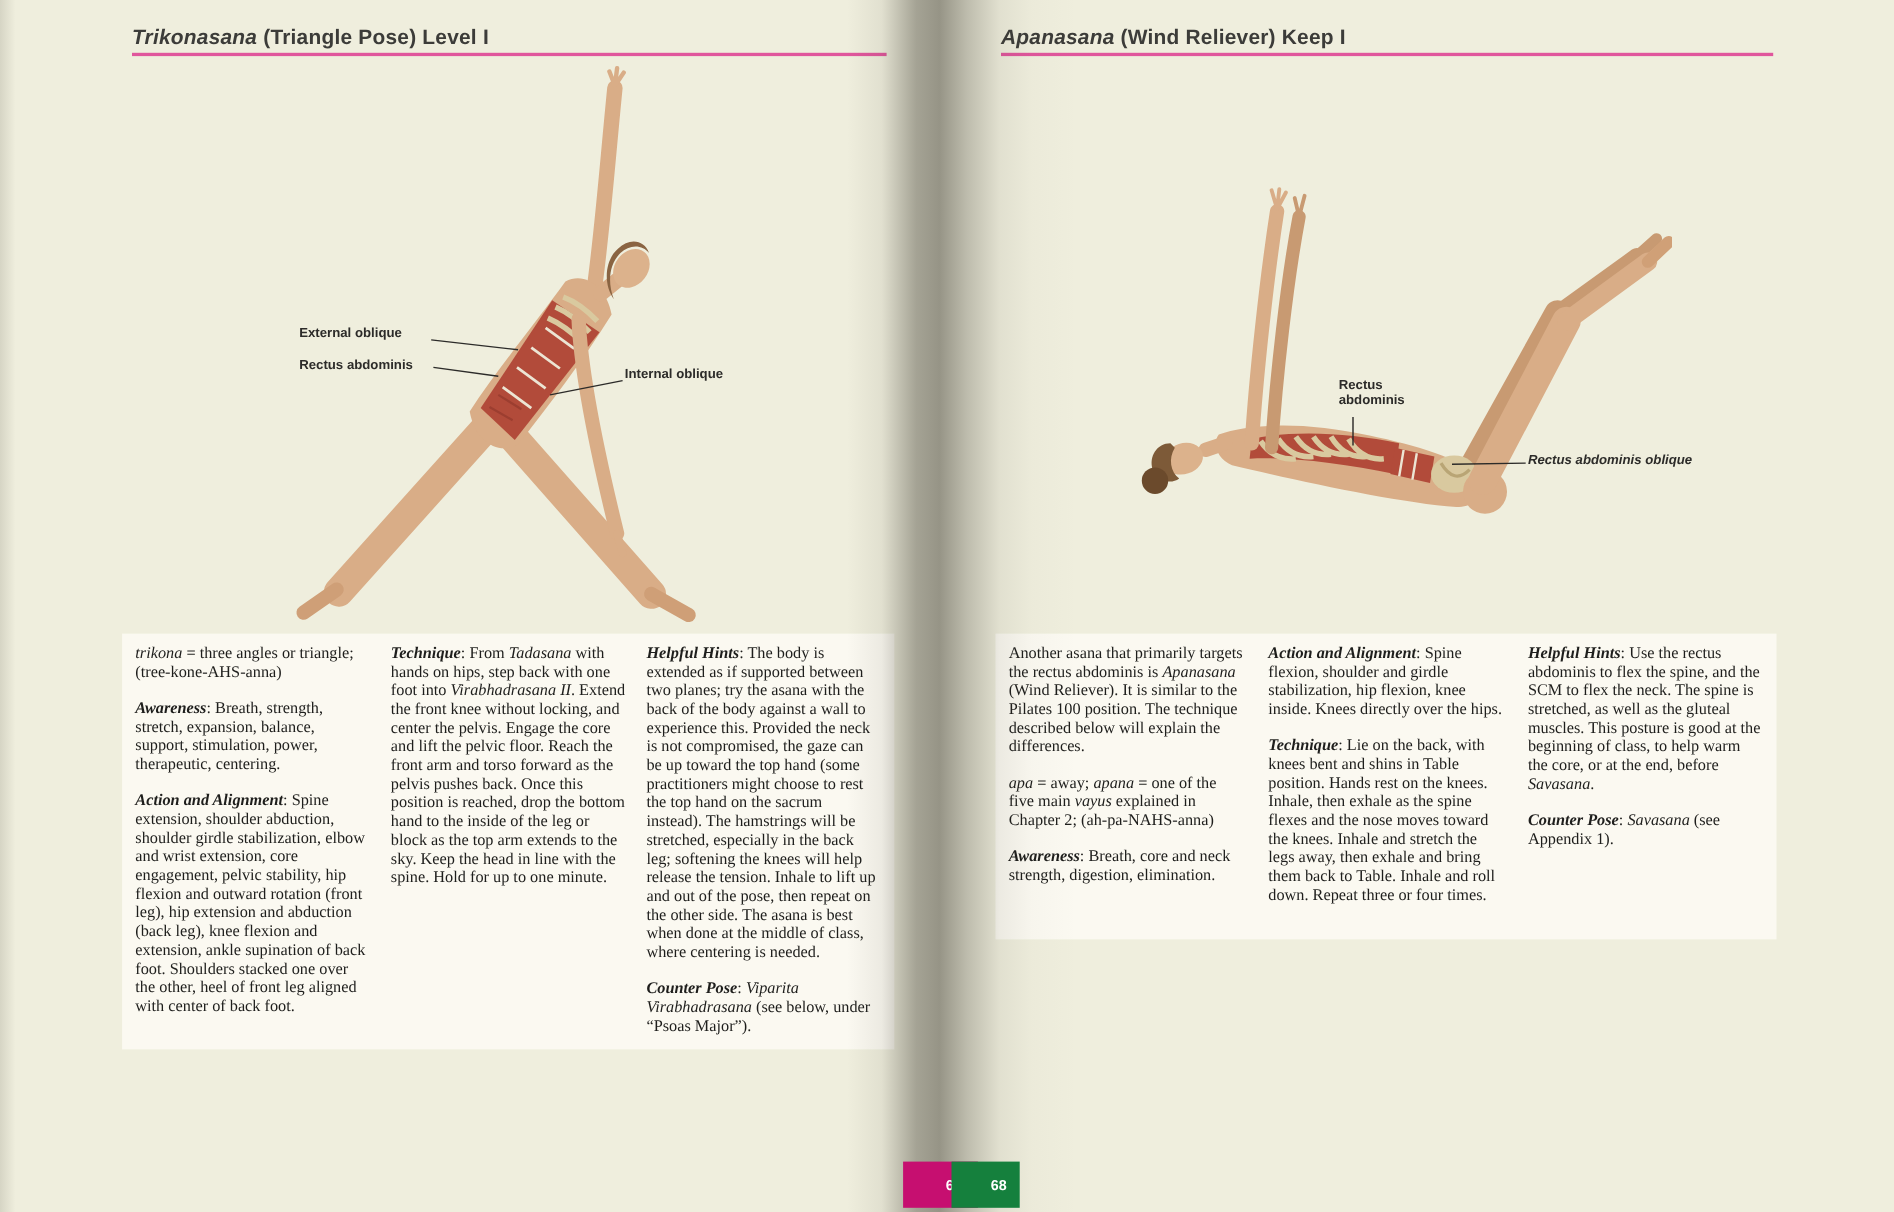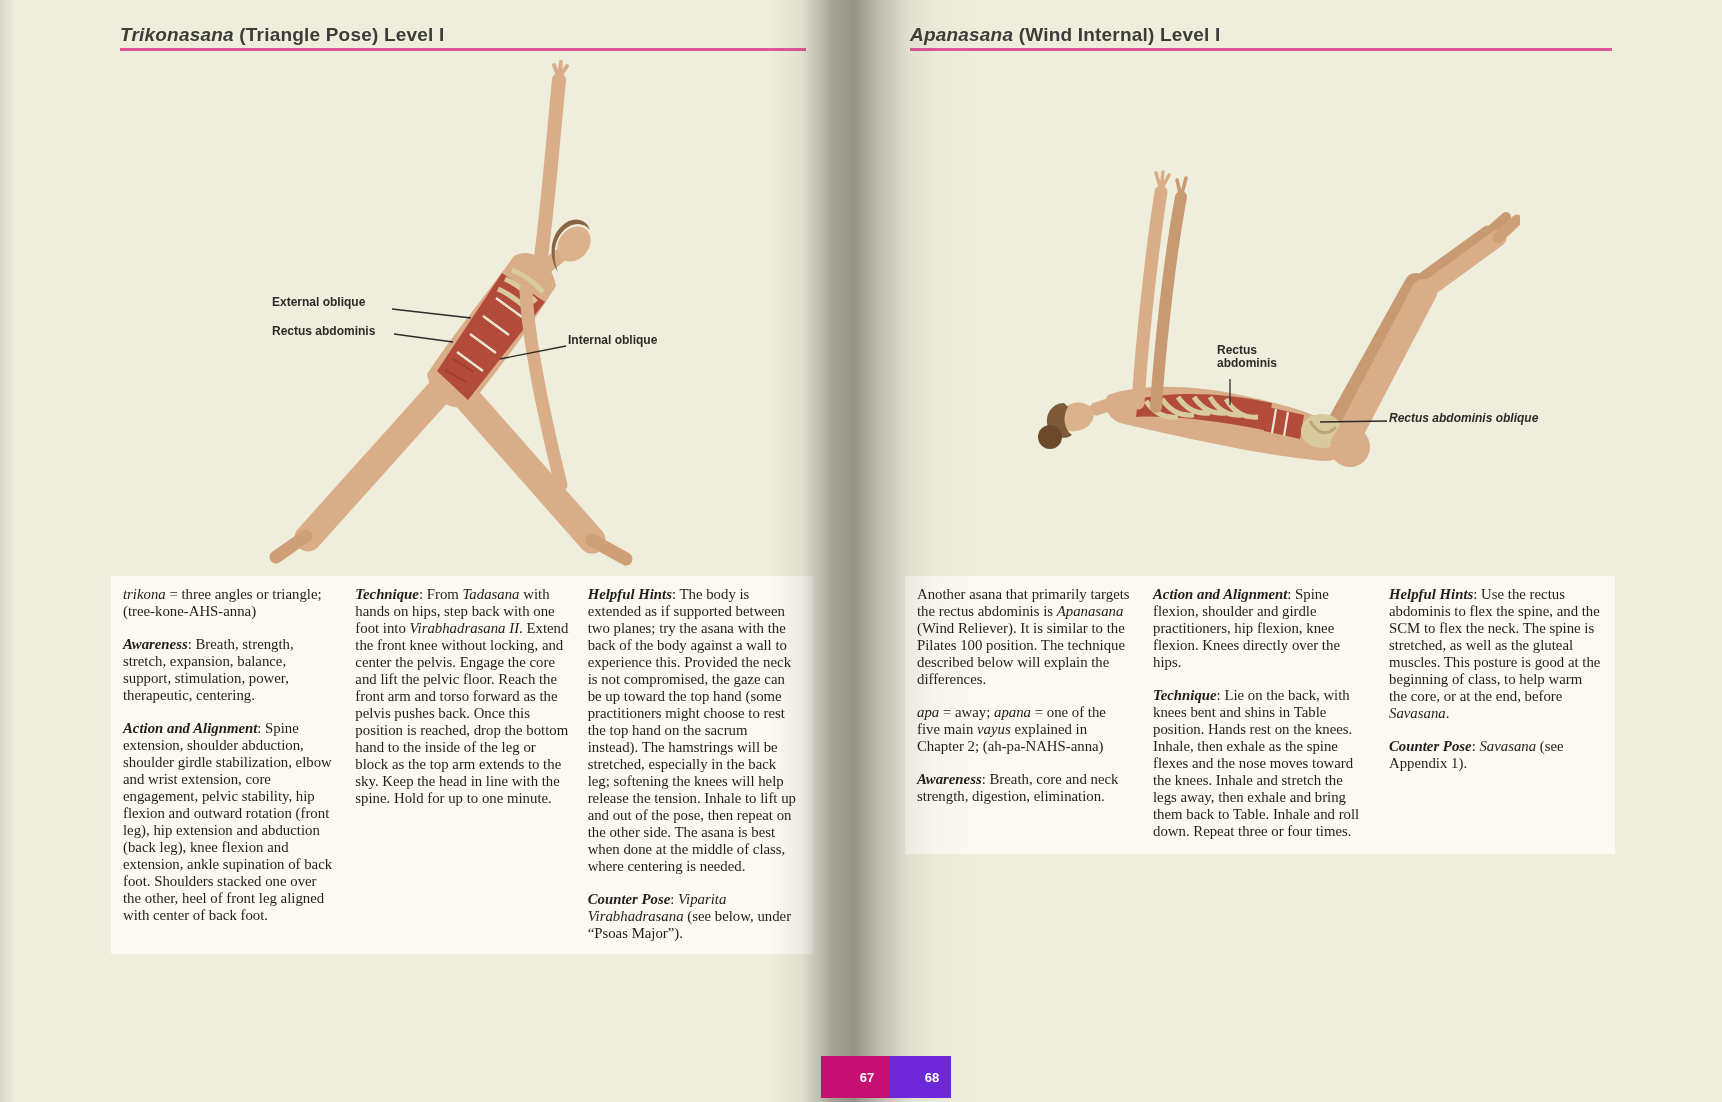--- a/index.html
+++ b/index.html
@@ -90,21 +90,21 @@
       </div>
     <div class="col">
         <p class="para"><b>Technique</b><span>: From </span><i>Tadasana</i><span> with hands on hips, step back with one foot into </span><i>Virabhadrasana II</i><span>. Extend the front knee without locking, and center the pelvis. Engage the core and lift the pelvic floor. Reach the front arm and torso forward as the pelvis pushes back. Once this position is reached, drop the bottom hand to the inside of the leg or block as the top arm extends to the sky. Keep the head in line with the spine. Hold for up to one minute.</span></p>
       </div>
     <div class="col">
         <p class="para"><b>Helpful Hints</b><span>: The body is extended as if supported between two planes; try the asana with the back of the body against a wall to experience this. Provided the neck is not compromised, the gaze can be up toward the top hand (some practitioners might choose to rest the top hand on the sacrum instead). The hamstrings will be stretched, especially in the back leg; softening the knees will help release the tension. Inhale to lift up and out of the pose, then repeat on the other side. The asana is best when done at the middle of class, where centering is needed.</span></p>
         <p class="para"><b>Counter Pose</b><span>: </span><i>Viparita Virabhadrasana</i><span> (see below, under “Psoas Major”).</span></p>
       </div>
   </div>
 
-  <h1 class="page-title" style="left:910px;"><i>Apanasana</i><span> (Wind Internal) Level I</span></h1>
+  <h1 class="page-title" style="left:910px;"><i>Apanasana</i><span> (Wind Reliever) Keep I</span></h1>
   <div class="title-rule" style="left:910px;width:702px;"></div>
 
   <svg style="left:1020px;top:165px;" width="500" height="345" viewBox="0 0 500 345">
     <g>
       <path d="M316,264 L396,120" stroke="#c89a72" stroke-width="24" stroke-linecap="round" fill="none"></path>
       <path d="M396,120 L468,68" stroke="#c89a72" stroke-width="15" stroke-linecap="round" fill="none"></path>
       <path d="M468,68 L486,52" stroke="#c89a72" stroke-width="10" stroke-linecap="round" fill="none"></path>
     </g>
     <g>
       <path d="M88,230 C120,219 170,219 225,231 C268,240 308,252 324,268 C330,284 322,296 304,296 C250,292 160,272 100,258 C86,252 82,238 88,230 Z" fill="#d9ad87"></path>
@@ -142,28 +142,28 @@
   <div class="fig-label" style="left:1217px;top:344px;width:72px;">Rectus abdominis</div>
   <div class="fig-label" style="left:1389px;top:412px;font-style:italic;">Rectus abdominis oblique</div>
 
   <div class="text-panel" style="left:905px;top:576px;width:710px;height:278px;gap:22px;">
     <div class="col">
         <p class="para"><span>Another asana that primarily targets the rectus abdominis is </span><i>Apanasana</i><span> (Wind Reliever). It is similar to the Pilates 100 position. The technique described below will explain the differences.</span></p>
         <p class="para"><i>apa</i><span> = away; </span><i>apana</i><span> = one of the five main </span><i>vayus</i><span> explained in Chapter 2; (ah-pa-NAHS-anna)</span></p>
         <p class="para"><b>Awareness</b><span>: Breath, core and neck strength, digestion, elimination.</span></p>
       </div>
     <div class="col">
-        <p class="para"><b>Action and Alignment</b><span>: Spine flexion, shoulder and girdle practitioners, hip flexion, knee flexion. Knees directly over the hips.</span></p>
+        <p class="para"><b>Action and Alignment</b><span>: Spine flexion, shoulder and girdle stabilization, hip flexion, knee inside. Knees directly over the hips.</span></p>
         <p class="para"><b>Technique</b><span>: Lie on the back, with knees bent and shins in Table position. Hands rest on the knees. Inhale, then exhale as the spine flexes and the nose moves toward the knees. Inhale and stretch the legs away, then exhale and bring them back to Table. Inhale and roll down. Repeat three or four times.</span></p>
       </div>
     <div class="col">
         <p class="para"><b>Helpful Hints</b><span>: Use the rectus abdominis to flex the spine, and the SCM to flex the neck. The spine is stretched, as well as the gluteal muscles. This posture is good at the beginning of class, to help warm the core, or at the end, before </span><i>Savasana</i><span>.</span></p>
         <p class="para"><b>Counter Pose</b><span>: </span><i>Savasana</i><span> (see Appendix 1).</span></p>
       </div>
   </div>
 
   <div class="gutter-shadow"></div>
   <div class="left-edge-shadow"></div>
 
   <div class="pagenum" style="left:821px;width:44px;background:#c60f70;">67</div>
-  <div class="pagenum" style="left:889px;width:38px;background:#6d28d9;">68</div>
+  <div class="pagenum" style="left:865px;width:38px;background:#15803d;">68</div>
 
 </div>
 
 </body></html>

